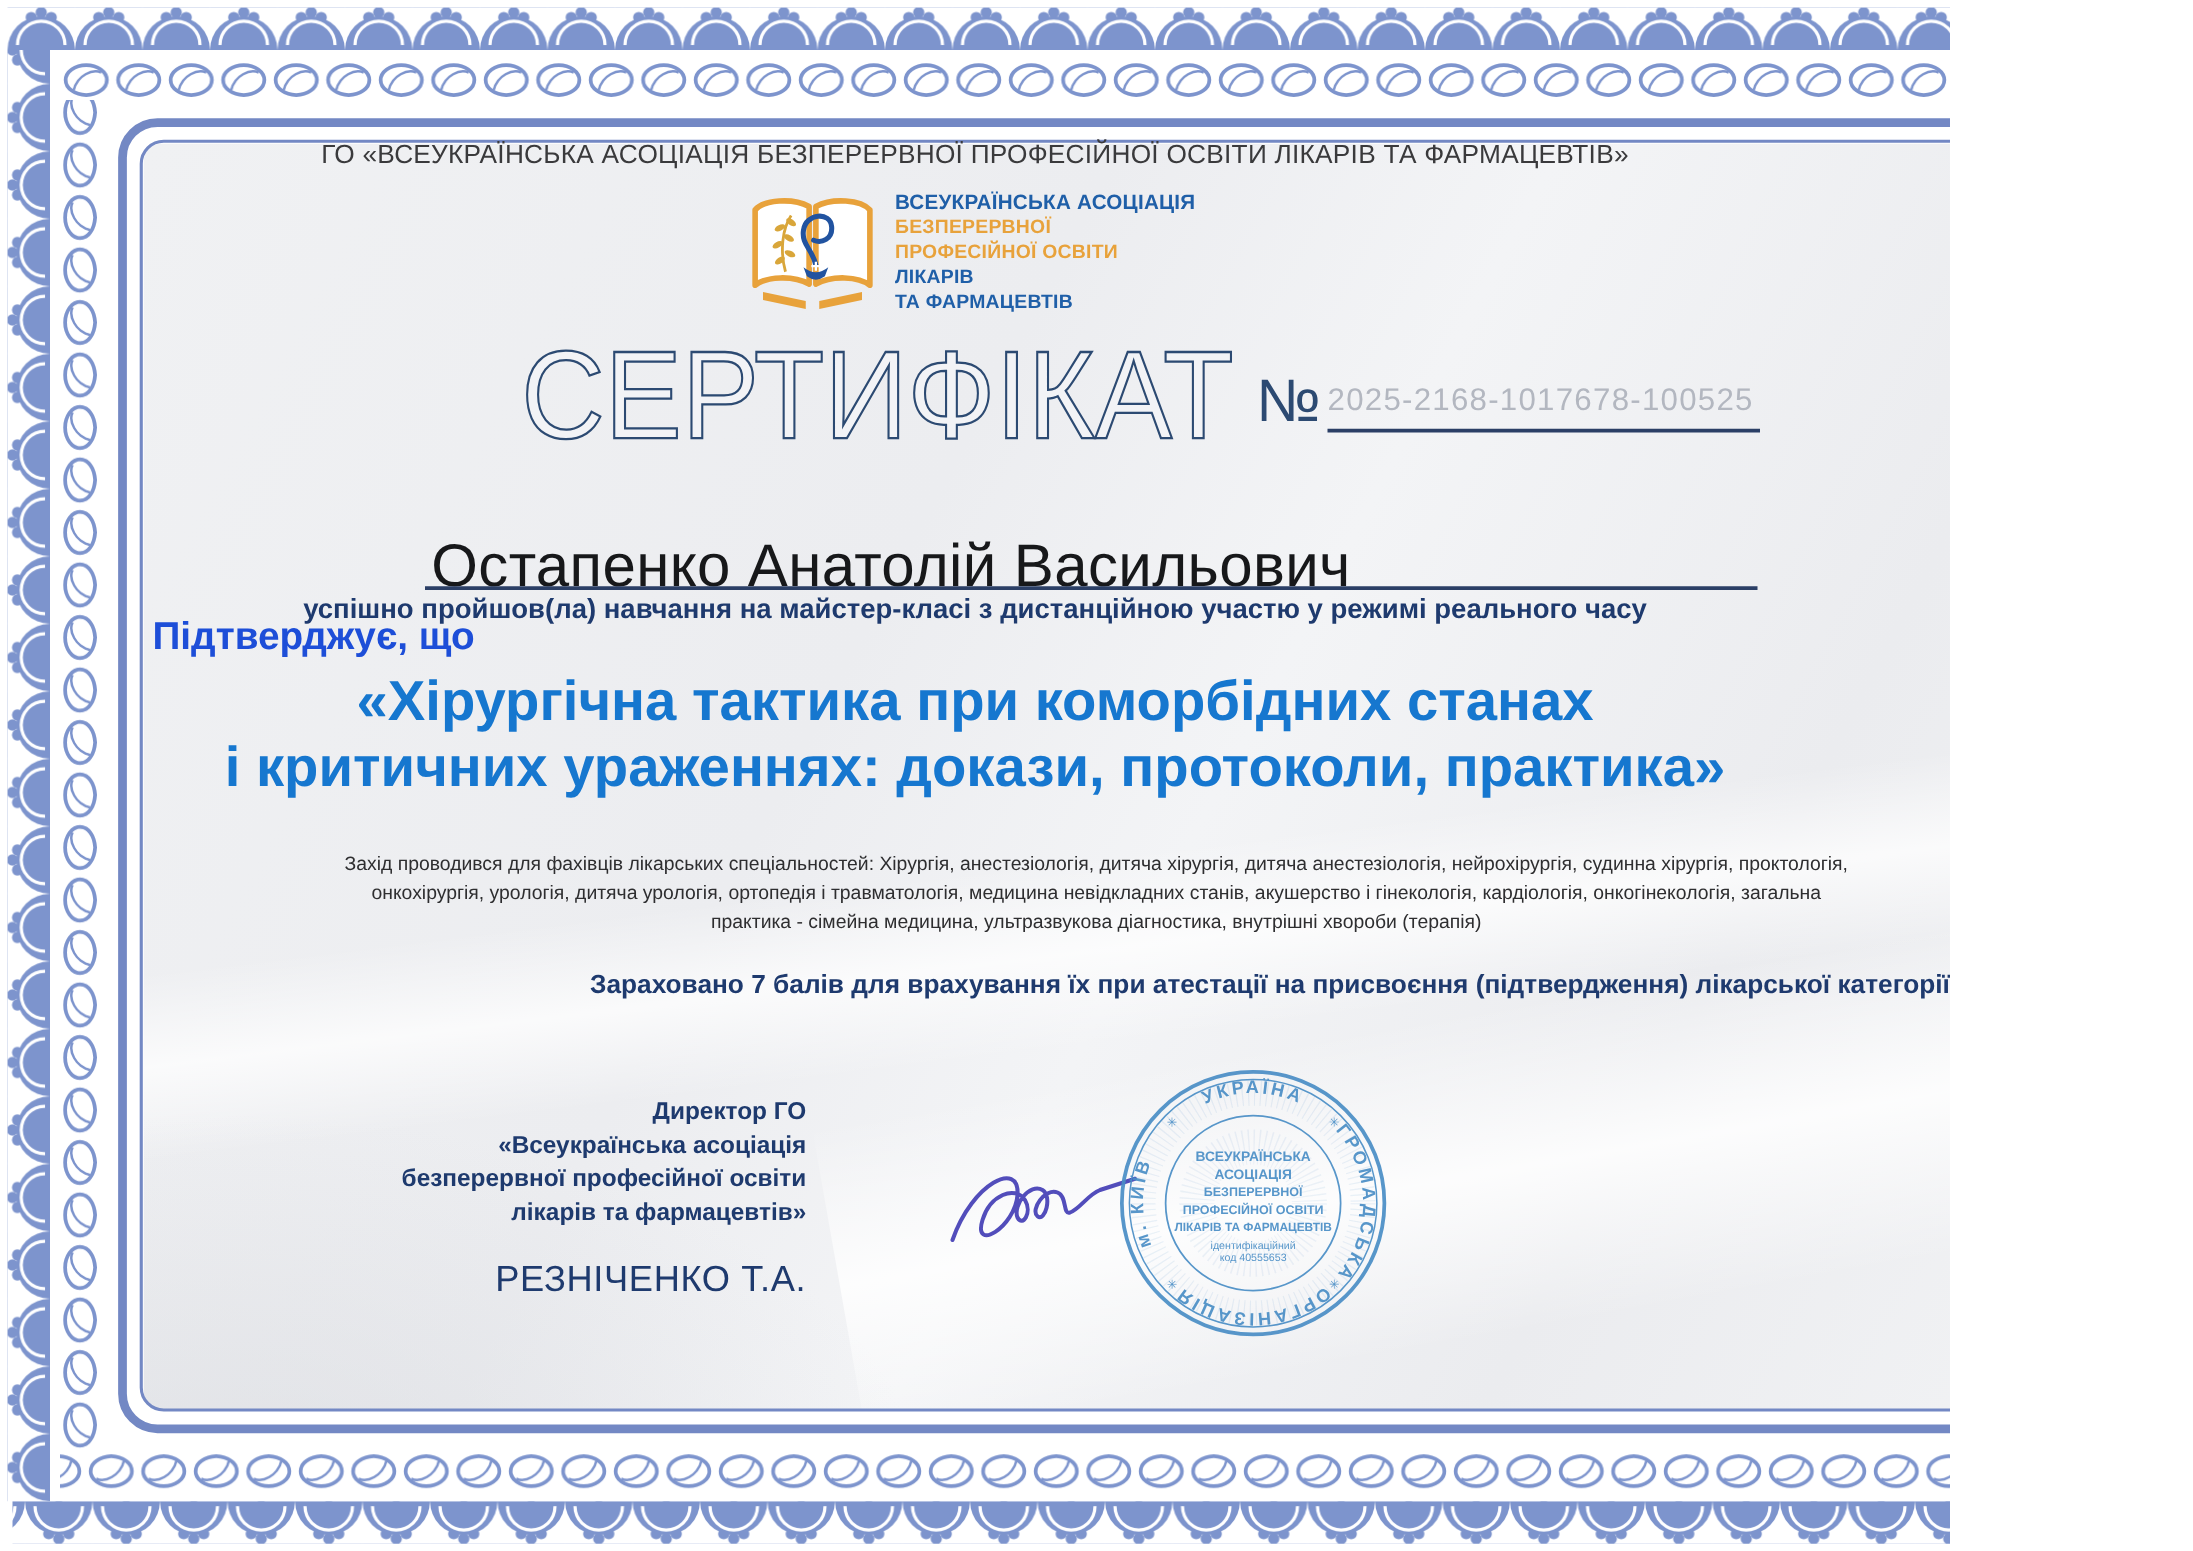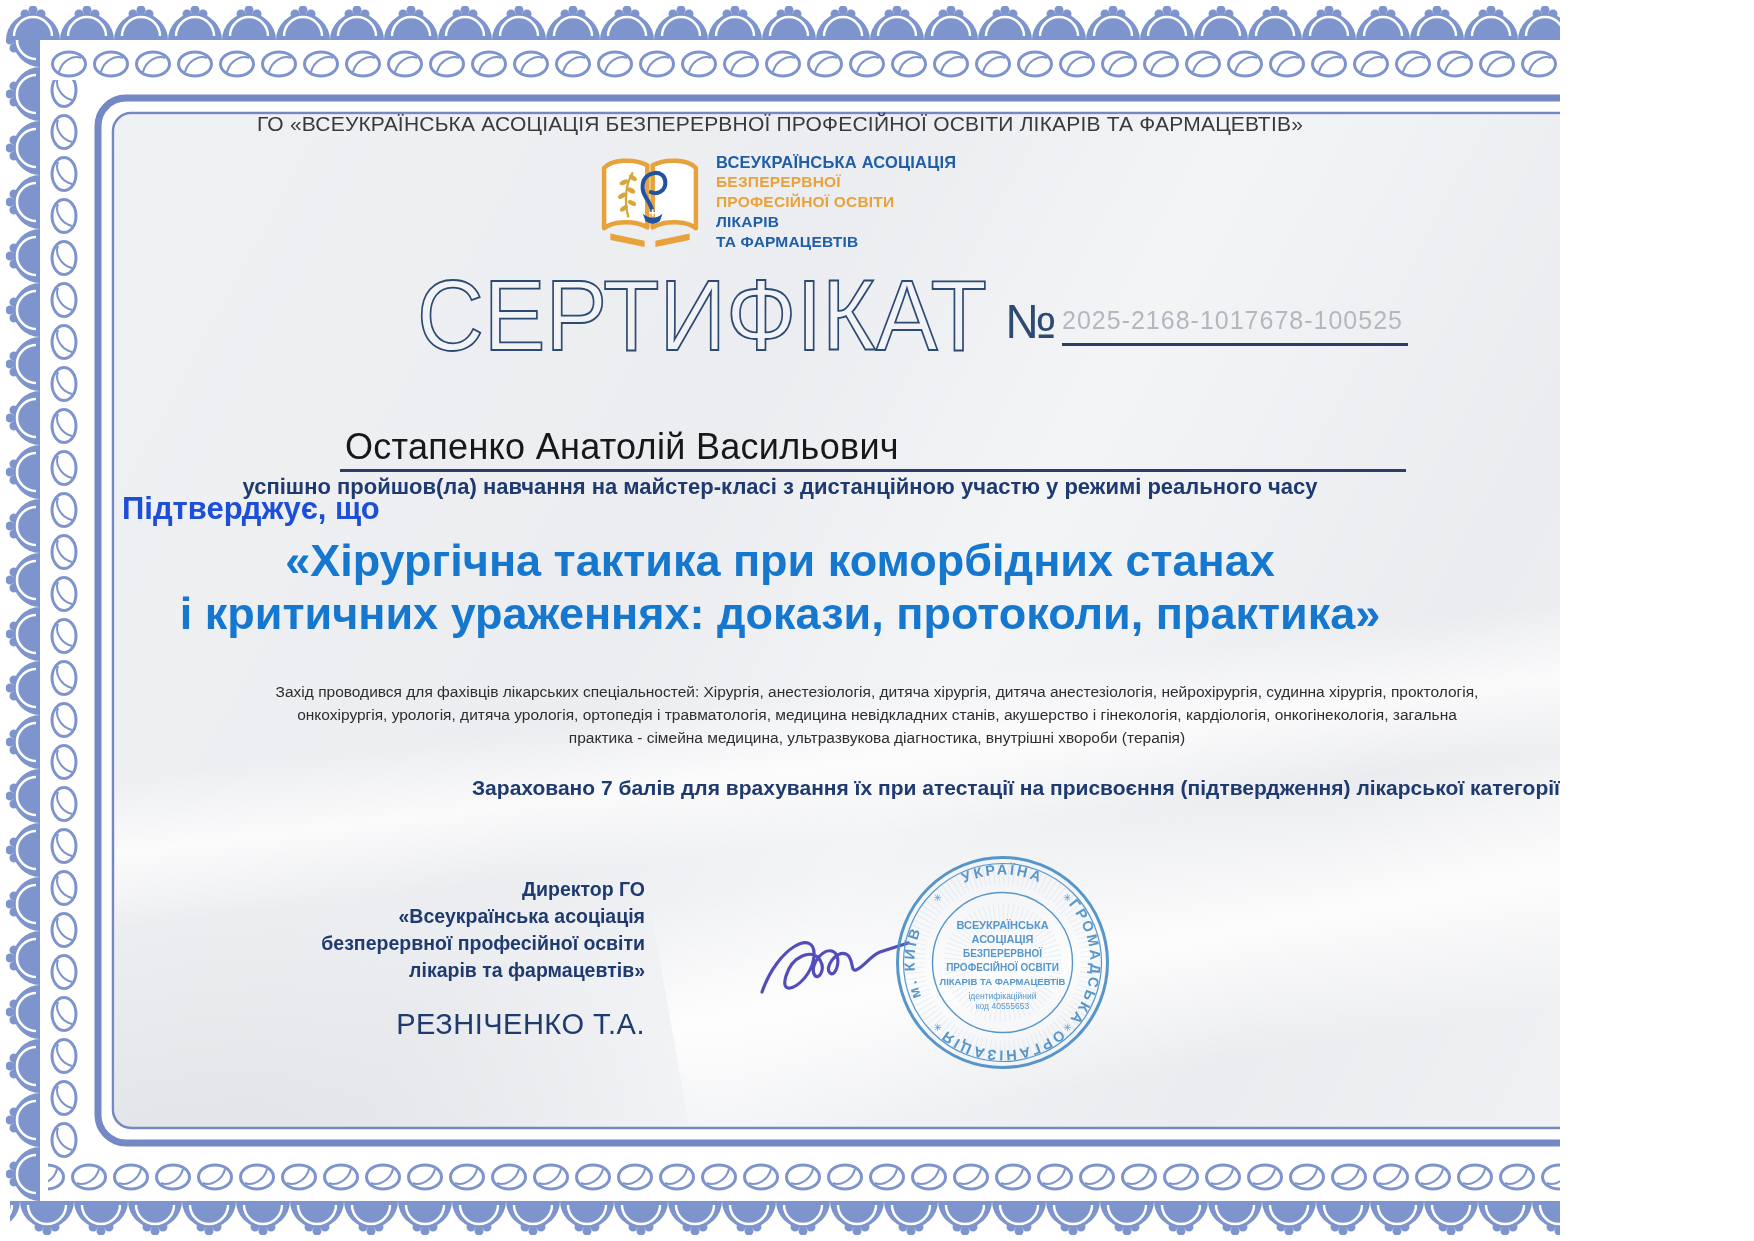--- a/index.html
+++ b/index.html
@@ -27,21 +27,21 @@
   .logo-row{left:596px;top:146px;display:flex;align-items:flex-end;gap:12px;}
   .logo-text{padding-top:6px;line-height:20px;font-weight:bold;letter-spacing:.2px;}
   .lt-blue{color:#1f5fa8;font-size:16.5px;}
   .lt-orange{color:#e8a23b;font-size:15.5px;}
   .lt-blue-sm{color:#1f5fa8;font-size:15.5px;}
   .cert-title-svg{left:415px;top:256px;}
   .numero{left:1005px;top:294px;font-size:48px;color:#2c4a72;}
   .number-box{left:1062px;top:306px;width:346px;border-bottom:3.5px solid #2b3f66;
     text-align:left;font-size:25px;letter-spacing:1px;color:#b3b7c0;padding-bottom:8px;}
   .confirm-label{left:122px;top:447px;font-size:31px;font-weight:bold;color:#1d4ed8;margin-top:44px;}
-  .holder-name{left:345px;top:426px;font-size:36px;color:#17181a;letter-spacing:.3px;}
+  .holder-name{left:345px;top:426px;font-size:48px;color:#17181a;letter-spacing:.3px;}
   .name-underline{left:340px;top:469px;width:1066px;height:3px;background:#2b3f66;}
   .completion{left:0;top:474px;width:100%;text-align:center;font-size:22px;
     font-weight:bold;color:#1e3a6e;}
   .course-title{left:0;top:534px;width:100%;text-align:center;font-size:45px;
     font-weight:bold;color:#1677cf;line-height:53px;}
   .audience{left:272px;top:680px;width:1210px;text-align:center;font-size:15.5px;
     line-height:23px;color:#2e2e30;}
   .points{left:0;top:776px;width:100%;text-align:right;font-size:21px;
     font-weight:bold;color:#1e3a6e;}
   .signer-block{left:245px;top:876px;width:400px;text-align:right;color:#1e3a6e;}

